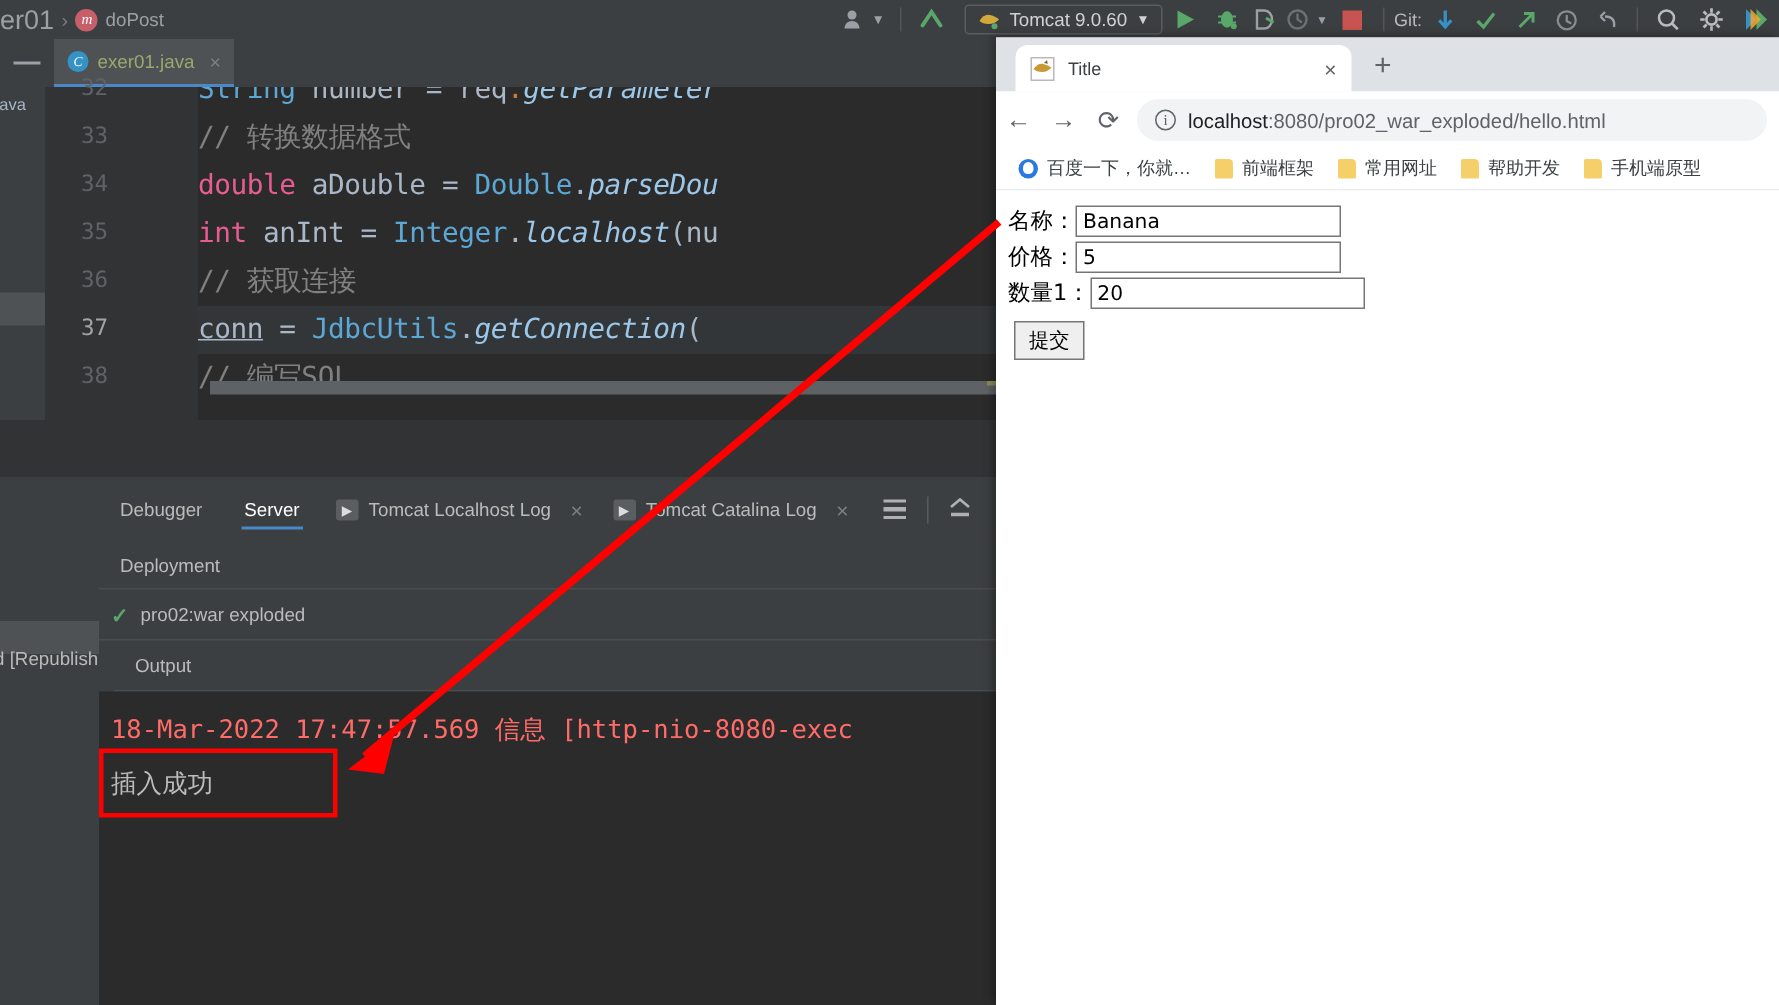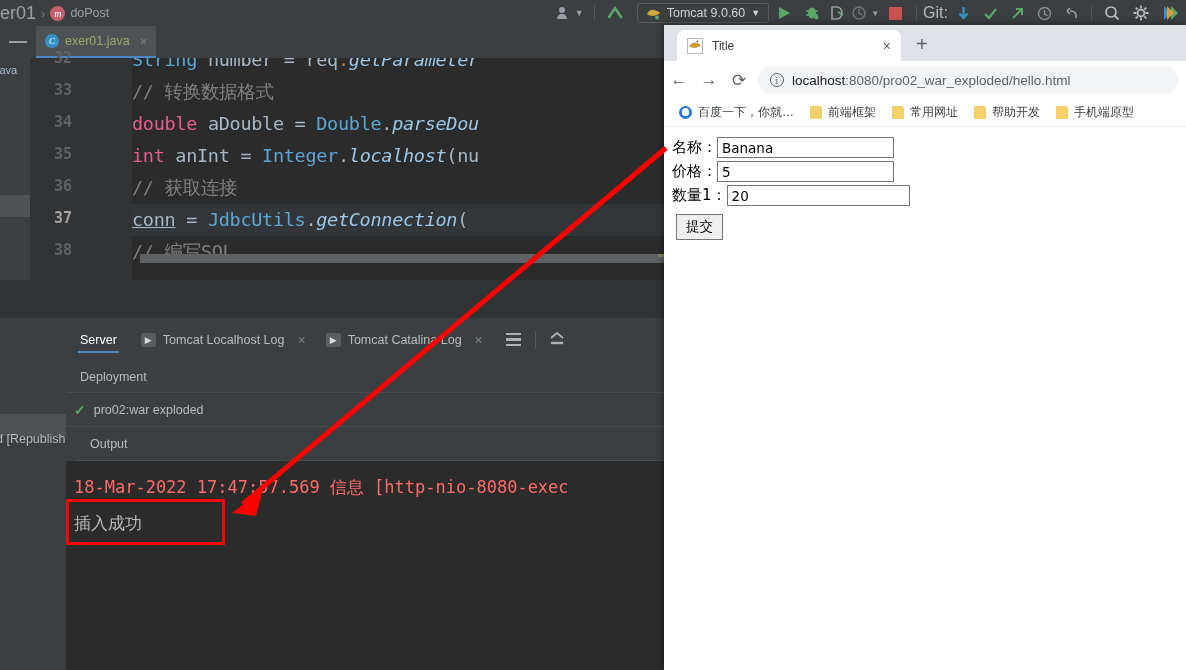--- a/index.html
+++ b/index.html
@@ -26,21 +26,21 @@
   }
   .crumb-name { color:#9aa0a6; }
   .tb-spacer { flex:1 1 auto; }
   .tb-item { display:flex; align-items:center; height:26px; padding:0 4px; }
   .tb-divider { width:1px; height:16px; background:#555; margin:0 6px; }
   .run-config {
     display:flex; align-items:center; gap:6px; height:20px;
     border:1px solid #5a5d5f; border-radius:3px; padding:0 8px; background:#3c3f41;
     color:#cfd1d2; font-size:12.5px;
   }
-  .git-label { color:#b9bbbd; font-size:16px; margin-right:2px; }
+  .git-label { color:#b9bbbd; font-size:12px; margin-right:2px; }
 
   
   .tabstrip {
     position:absolute; left:0; top:26px; width:1186px; height:32px; background:#3c3f41;
     display:flex; align-items:flex-end;
   }
   .collapse-ic { width:36px; height:32px; display:flex; align-items:center; justify-content:center; }
   .collapse-bar { width:18px; height:2px; background:#9aa0a6; }
   .etab {
     height:32px; display:flex; align-items:center; gap:6px; padding:0 9px;
@@ -59,21 +59,21 @@
     position:absolute; left:0; top:0; width:44px; height:222px; background:#3c3f41;
     color:#a9b7c6; font-size:11px; overflow:hidden;
   }
   .proj-strip .ptxt { position:absolute; left:-6px; top:6px; white-space:nowrap; color:#a9b7c6; }
   .proj-scroll { position:absolute; left:38px; top:0; width:6px; height:130px; background:#5c5f61; }
   .proj-sel { position:absolute; left:0; top:137px; width:44px; height:22px; background:#4f5254; }
 
   .gutter { position:absolute; left:30px; top:0; width:50px; height:222px; background:#313335; }
   .lnum {
     position:absolute; right:8px; width:40px; text-align:right;
-    color:#606366; font-size:15px; font-family:"DejaVu Sans Mono", monospace;font-weight:bold;
+    color:#606366; font-size:15px; font-family:"DejaVu Sans Mono", monospace;
   }
   .lnum.cur { color:#a4a3a3; }
   .gutter-c2 { position:absolute; left:80px; top:0; width:26px; height:222px; background:#313335; }
   .gutter-c3 { position:absolute; left:106px; top:0; width:26px; height:222px; background:#313335; }
 
   .code { position:absolute; left:132px; top:0; right:0; height:222px; overflow:hidden; }
   .cl {
     position:absolute; left:0; white-space:pre; font-size:18.5px;
     font-family:"DejaVu Sans Mono", monospace; line-height:32px; letter-spacing:-0.3px;
   }
@@ -363,20 +363,23 @@
 
   <div class="under-editor-dark"></div>
 
   <div class="tw">
     <div class="tw-left">
       <span class="sel-band"></span>
       <span class="republ">d [Republish</span>
     </div>
 
     <div class="tw-tabs">
+      <div class="tw-tab">
+        <span>Debugger</span>
+      </div>
       <div class="tw-tab active">
         <span>Server</span>
       </div>
       <div class="logtab">
         <span class="runic">▶</span>
         <span>Tomcat Localhost Log</span>
         <span class="x">×</span>
       </div>
       <div class="logtab">
         <span class="runic">▶</span>

